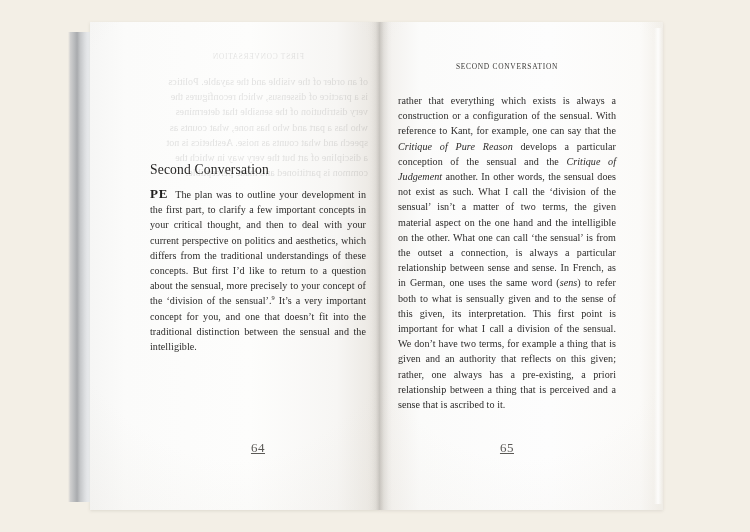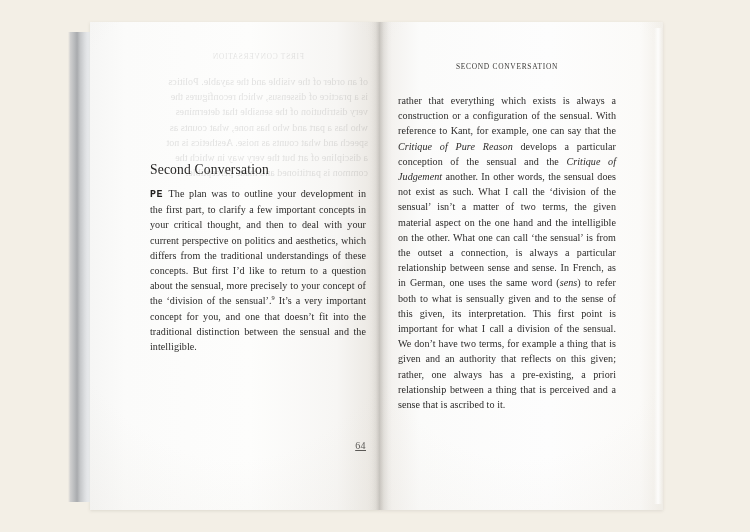--- a/index.html
+++ b/index.html
@@ -168,43 +168,42 @@
   p.para.speaker-para {
     text-indent: 0;
     margin-top: 13px;
   }
   p.para.first {
     text-indent: 0;
   }
 
   .speaker {
     font-weight: bold;
-    font-size: 10px;
+    font-size: 13px;
     letter-spacing: .055em;
     text-transform: uppercase;
     color: #201f1e;
     margin-right: .55em;
-    font-family: Liberation Mono, monospace;
   }
 
   .ital {
     font-style: italic;
   }
 
   sup.note {
     font-size: 6.4px;
     vertical-align: super;
     line-height: 0;
   }
 
   .folio {
     position: absolute;
-    font-size: 10px;
+    font-size: 13px;
     color: #5b5956;
-    text-align: right;
+    text-align: center;
     letter-spacing: .04em;
     text-decoration: underline;
   }
   .folio-left  { left: 82px;  top: 418px; width: 216px; }
   .folio-right { left: 330px; top: 418px; width: 218px; }
 
   
   .showthrough {
     position: absolute;
     left: 80px;
@@ -289,15 +288,16 @@
     </div>
 
     <div class="folio folio-left">64</div>
 
     <div class="running-head">Second Conversation</div>
 
     <div class="page-body txt-right">
         <p class="para first"><span>rather that everything which exists is always a construction or a configuration of the sensual. With reference to Kant, for example, one can say that the </span><span class="ital">Critique of Pure Reason</span><span> develops a particular conception of the sensual and the </span><span class="ital">Critique of Judgement</span><span> another. In other words, the sensual does not exist as such. What I call the ‘division of the sensual’ isn’t a matter of two terms, the given material aspect on the one hand and the intelligible on the other. What one can call ‘the sensual’ is from the outset a connection, is always a particular relationship between sense and sense. In French, as in German, one uses the same word (</span><span class="ital">sens</span><span>) to refer both to what is sensually given and to the sense of this given, its interpretation. This first point is important for what I call a division of the sensual. We don’t have two terms, for example a thing that is given and an authority that reflects on this given; rather, one always has a pre-existing, a priori relationship between a thing that is perceived and a sense that is ascribed to it.</span></p>
       </div>
 
+    <div class="folio folio-right">65</div>
 
   </div>
 </div>
 
 </body></html>

